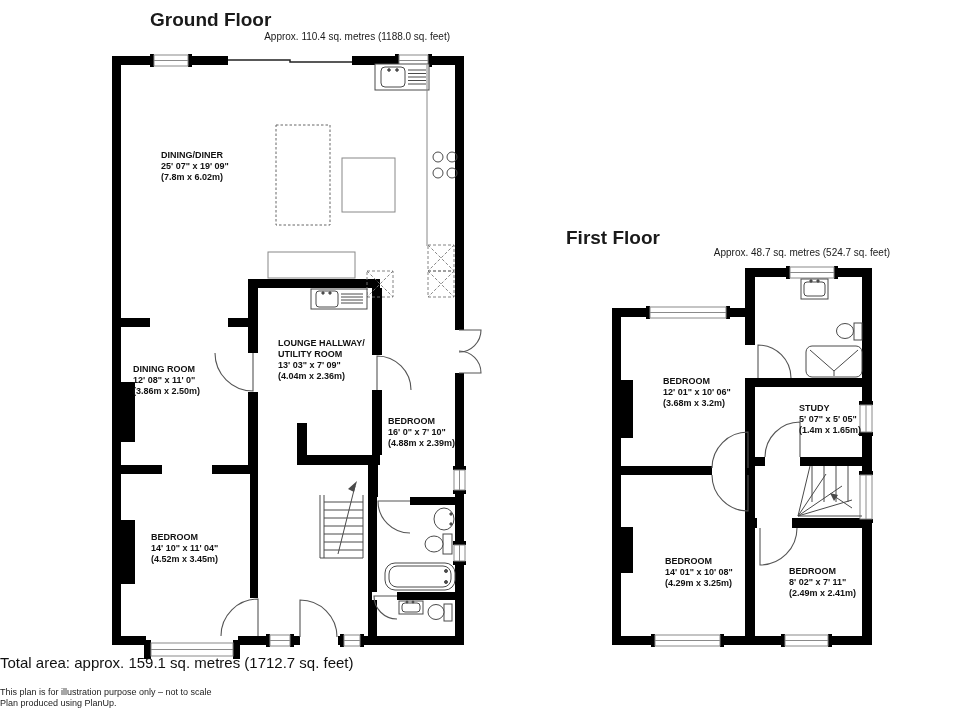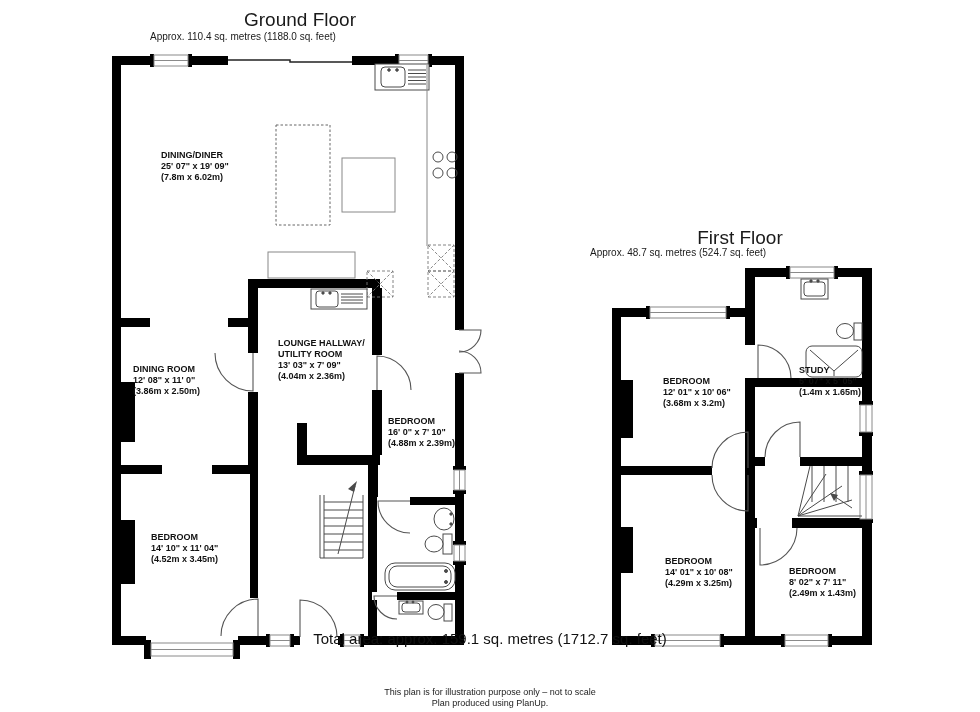--- a/index.html
+++ b/index.html
@@ -1,34 +1,34 @@
 <!DOCTYPE html>
 <html><head>
 <meta charset="utf-8">
 <style>
   html,body{margin:0;padding:0;}
   body{
     width:980px;height:712px;position:relative;background:#ffffff;
     font-family:"Liberation Sans", sans-serif;color:#111;overflow:hidden;
   }
   .floor-title{
-    position:absolute;text-align:center;font-weight:normal;font-size:19px;color:#1a1a1a;
+    position:absolute;font-weight:bold;font-size:19px;color:#1a1a1a;
   }
   .floor-subtitle{
-    position:absolute;text-align:left;font-size:10px;color:#1a1a1a;
+    position:absolute;text-align:right;font-size:10px;color:#1a1a1a;
   }
   .room-label{
     position:absolute;font-size:9px;font-weight:bold;line-height:11px;color:#111;white-space:nowrap;
   }
   svg{position:absolute;left:0;top:0;}
   .footer-total{
-    position:absolute;left:0;top:630px;width:980px;text-align:center;font-size:15px;color:#111;
+    position:absolute;left:0;top:654px;width:980px;text-align:left;font-size:15px;color:#111;
   }
   .footer-small{
-    position:absolute;left:0;width:980px;text-align:center;font-size:9px;color:#222;
+    position:absolute;left:0;width:980px;font-size:9px;color:#222;
   }
 </style>
 </head>
 <body>
 
 <svg width="980" height="712" viewBox="0 0 980 712">
 
   <g>
 
     <g fill="#000">
@@ -323,21 +323,21 @@
       <path d="M748,475 L748,511 A36,36 0 0 1 712,475"></path>
       <path d="M800,457 L800,422 A35,35 0 0 0 765,457"></path>
       <path d="M760,528 L760,565 A37,37 0 0 0 797,528"></path>
     </g>
   </g>
 </svg>
 
 <div class="floor-title" style="left:150px;top:9px;width:300px">Ground Floor</div>
 <div class="floor-subtitle" style="left:150px;top:31px;width:300px">Approx. 110.4 sq. metres (1188.0 sq. feet)</div>
 
-<div class="floor-title" style="left:590px;top:227px;width:300px">First Floor</div>
+<div class="floor-title" style="left:566px;top:227px;width:300px">First Floor</div>
 <div class="floor-subtitle" style="left:590px;top:247px;width:300px">Approx. 48.7 sq. metres (524.7 sq. feet)</div>
 
 <div class="room-label" style="left:161px;top:150px">
   <div>DINING/DINER</div>
   <div>25' 07" x 19' 09"</div>
   <div>(7.8m x 6.02m)</div>
 </div>
 
 <div class="room-label" style="left:278px;top:338px">
   <div>LOUNGE HALLWAY/</div>
@@ -363,33 +363,33 @@
   <div>14' 10" x 11' 04"</div>
   <div>(4.52m x 3.45m)</div>
 </div>
 
 <div class="room-label" style="left:663px;top:376px">
   <div>BEDROOM</div>
   <div>12' 01" x 10' 06"</div>
   <div>(3.68m x 3.2m)</div>
 </div>
 
-<div class="room-label" style="left:799px;top:365px">
+<div class="room-label" style="left:799px;top:403px">
   <div>STUDY</div>
   <div>5' 07" x 5' 05"</div>
   <div>(1.4m x 1.65m)</div>
 </div>
 
 <div class="room-label" style="left:665px;top:556px">
   <div>BEDROOM</div>
   <div>14' 01" x 10' 08"</div>
   <div>(4.29m x 3.25m)</div>
 </div>
 
 <div class="room-label" style="left:789px;top:566px">
   <div>BEDROOM</div>
   <div>8' 02" x 7' 11"</div>
-  <div>(2.49m x 1.43m)</div>
+  <div>(2.49m x 2.41m)</div>
 </div>
 
 <div class="footer-total">Total area: approx. 159.1 sq. metres (1712.7 sq. feet)</div>
 <div class="footer-small" style="top:687px">This plan is for illustration purpose only – not to scale</div>
 <div class="footer-small" style="top:698px">Plan produced using PlanUp.</div>
 
 </body></html>

